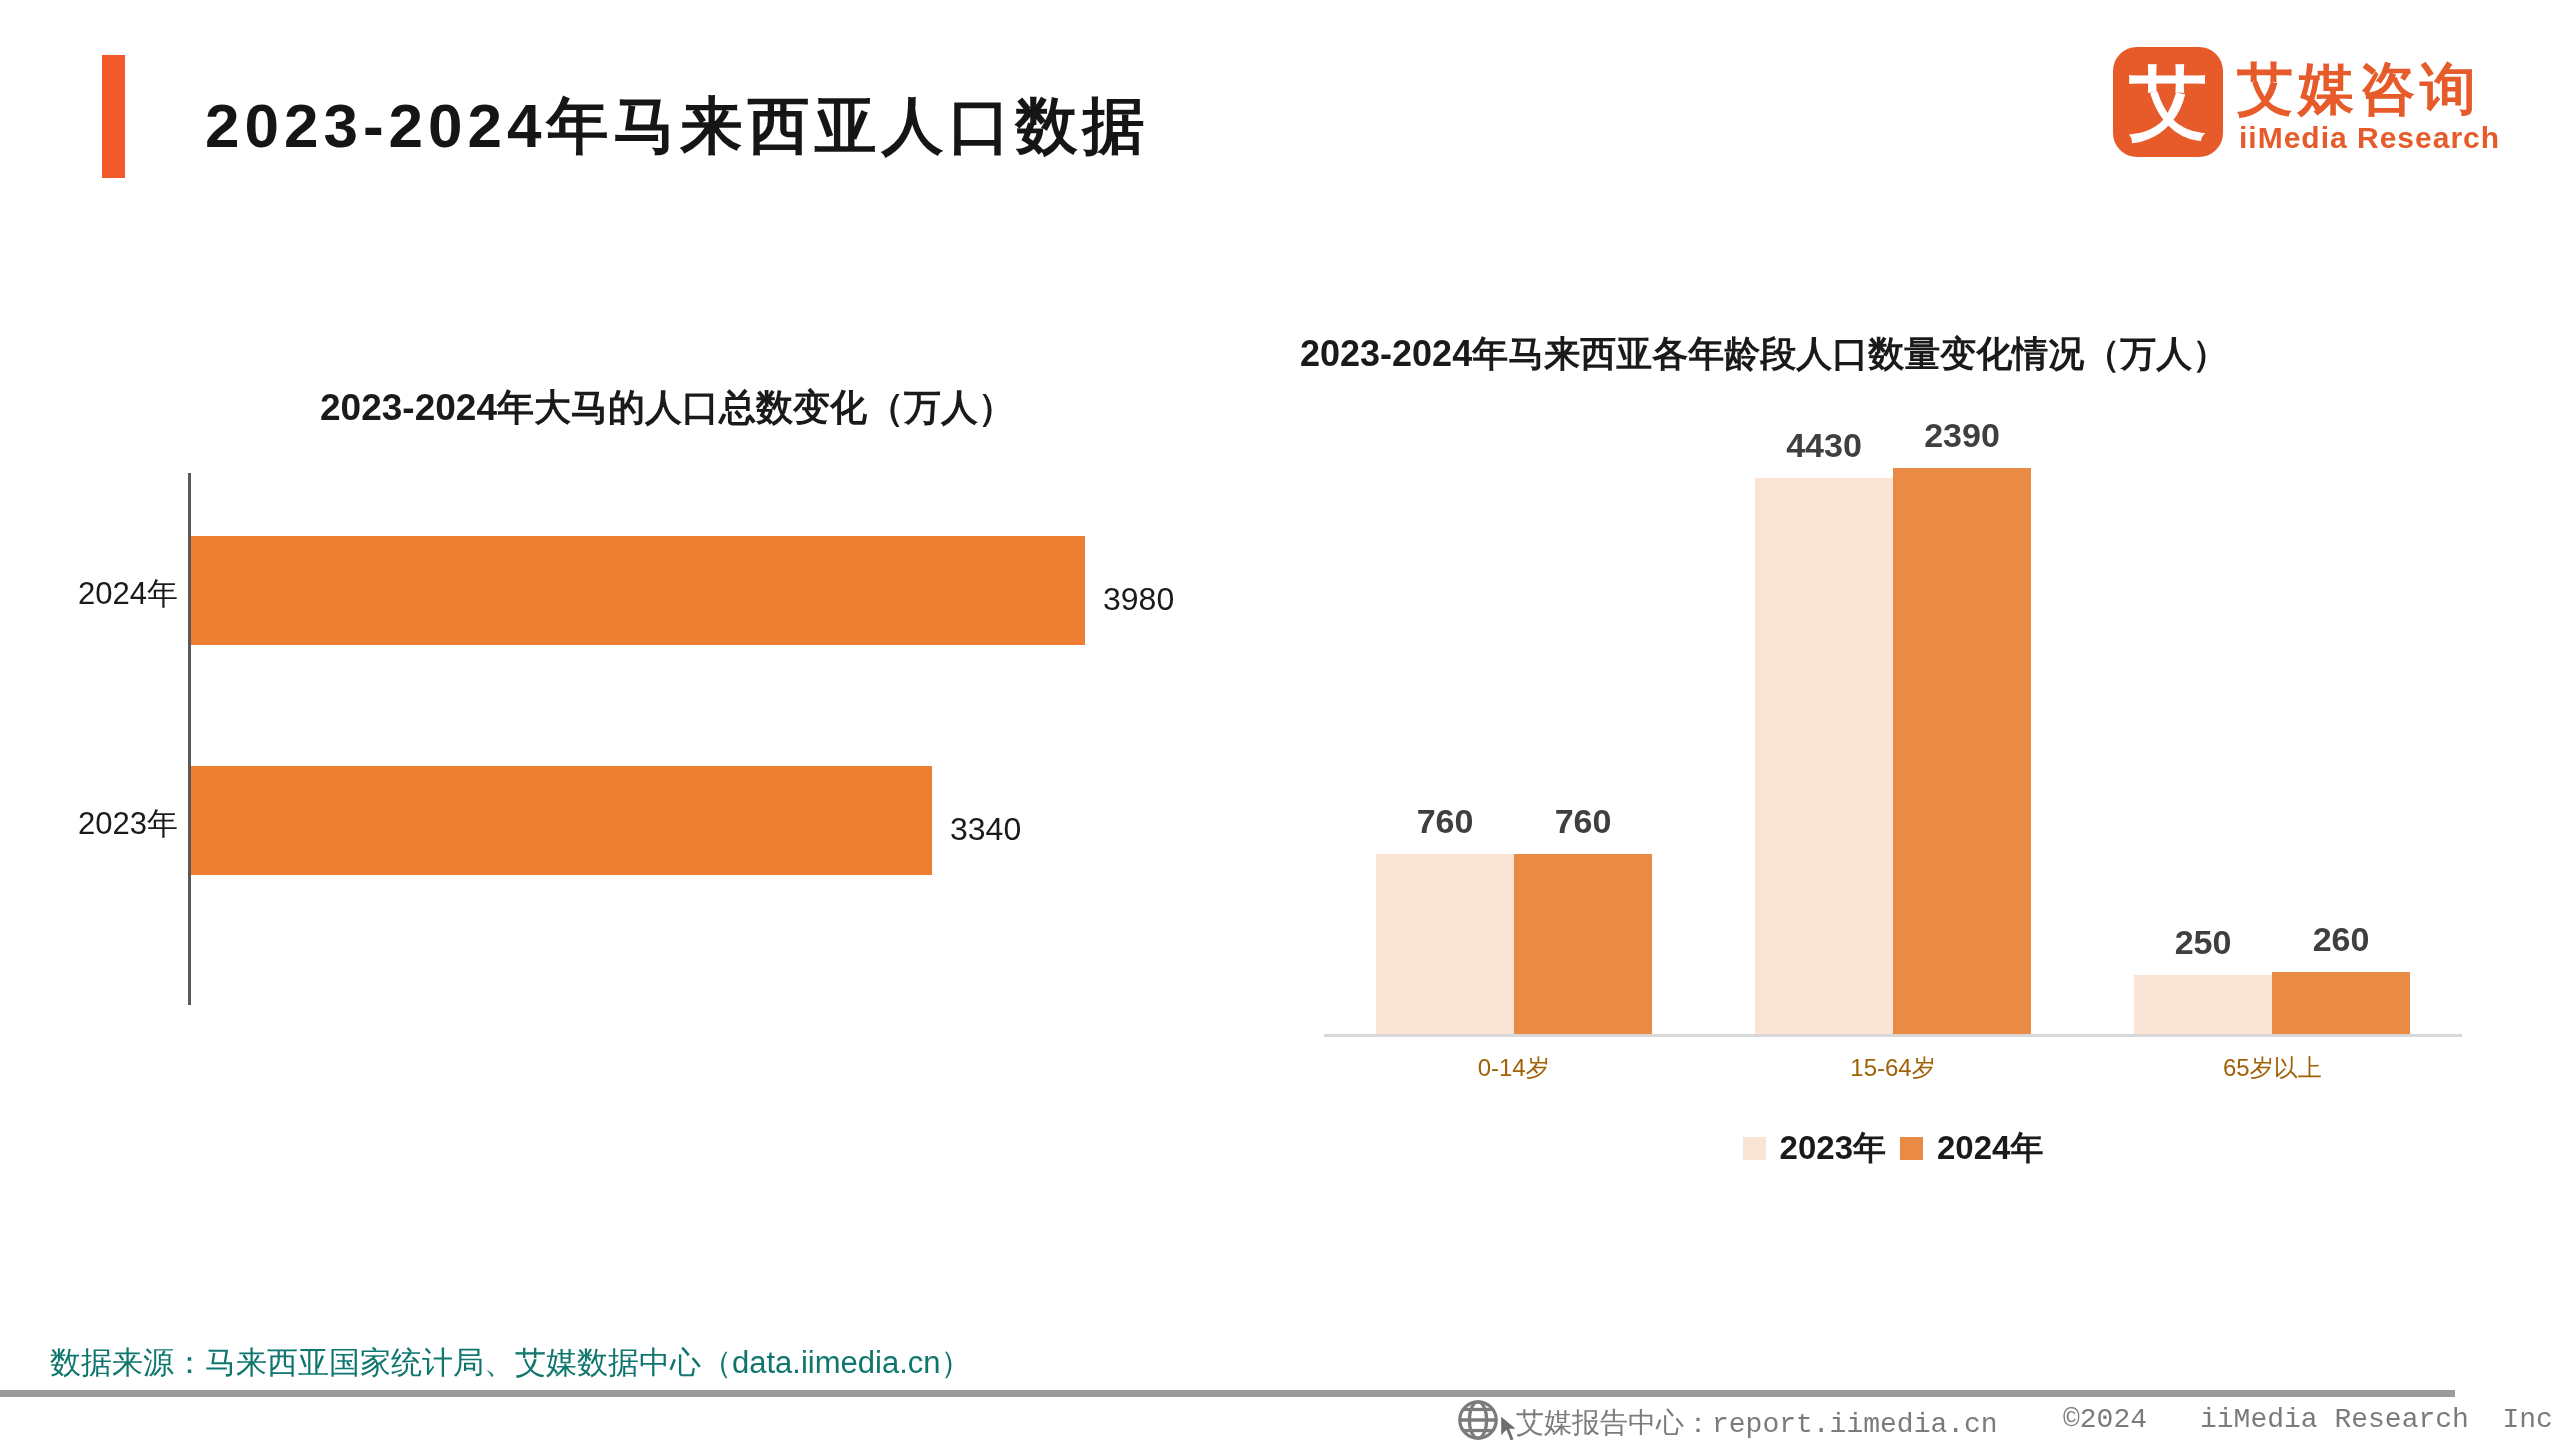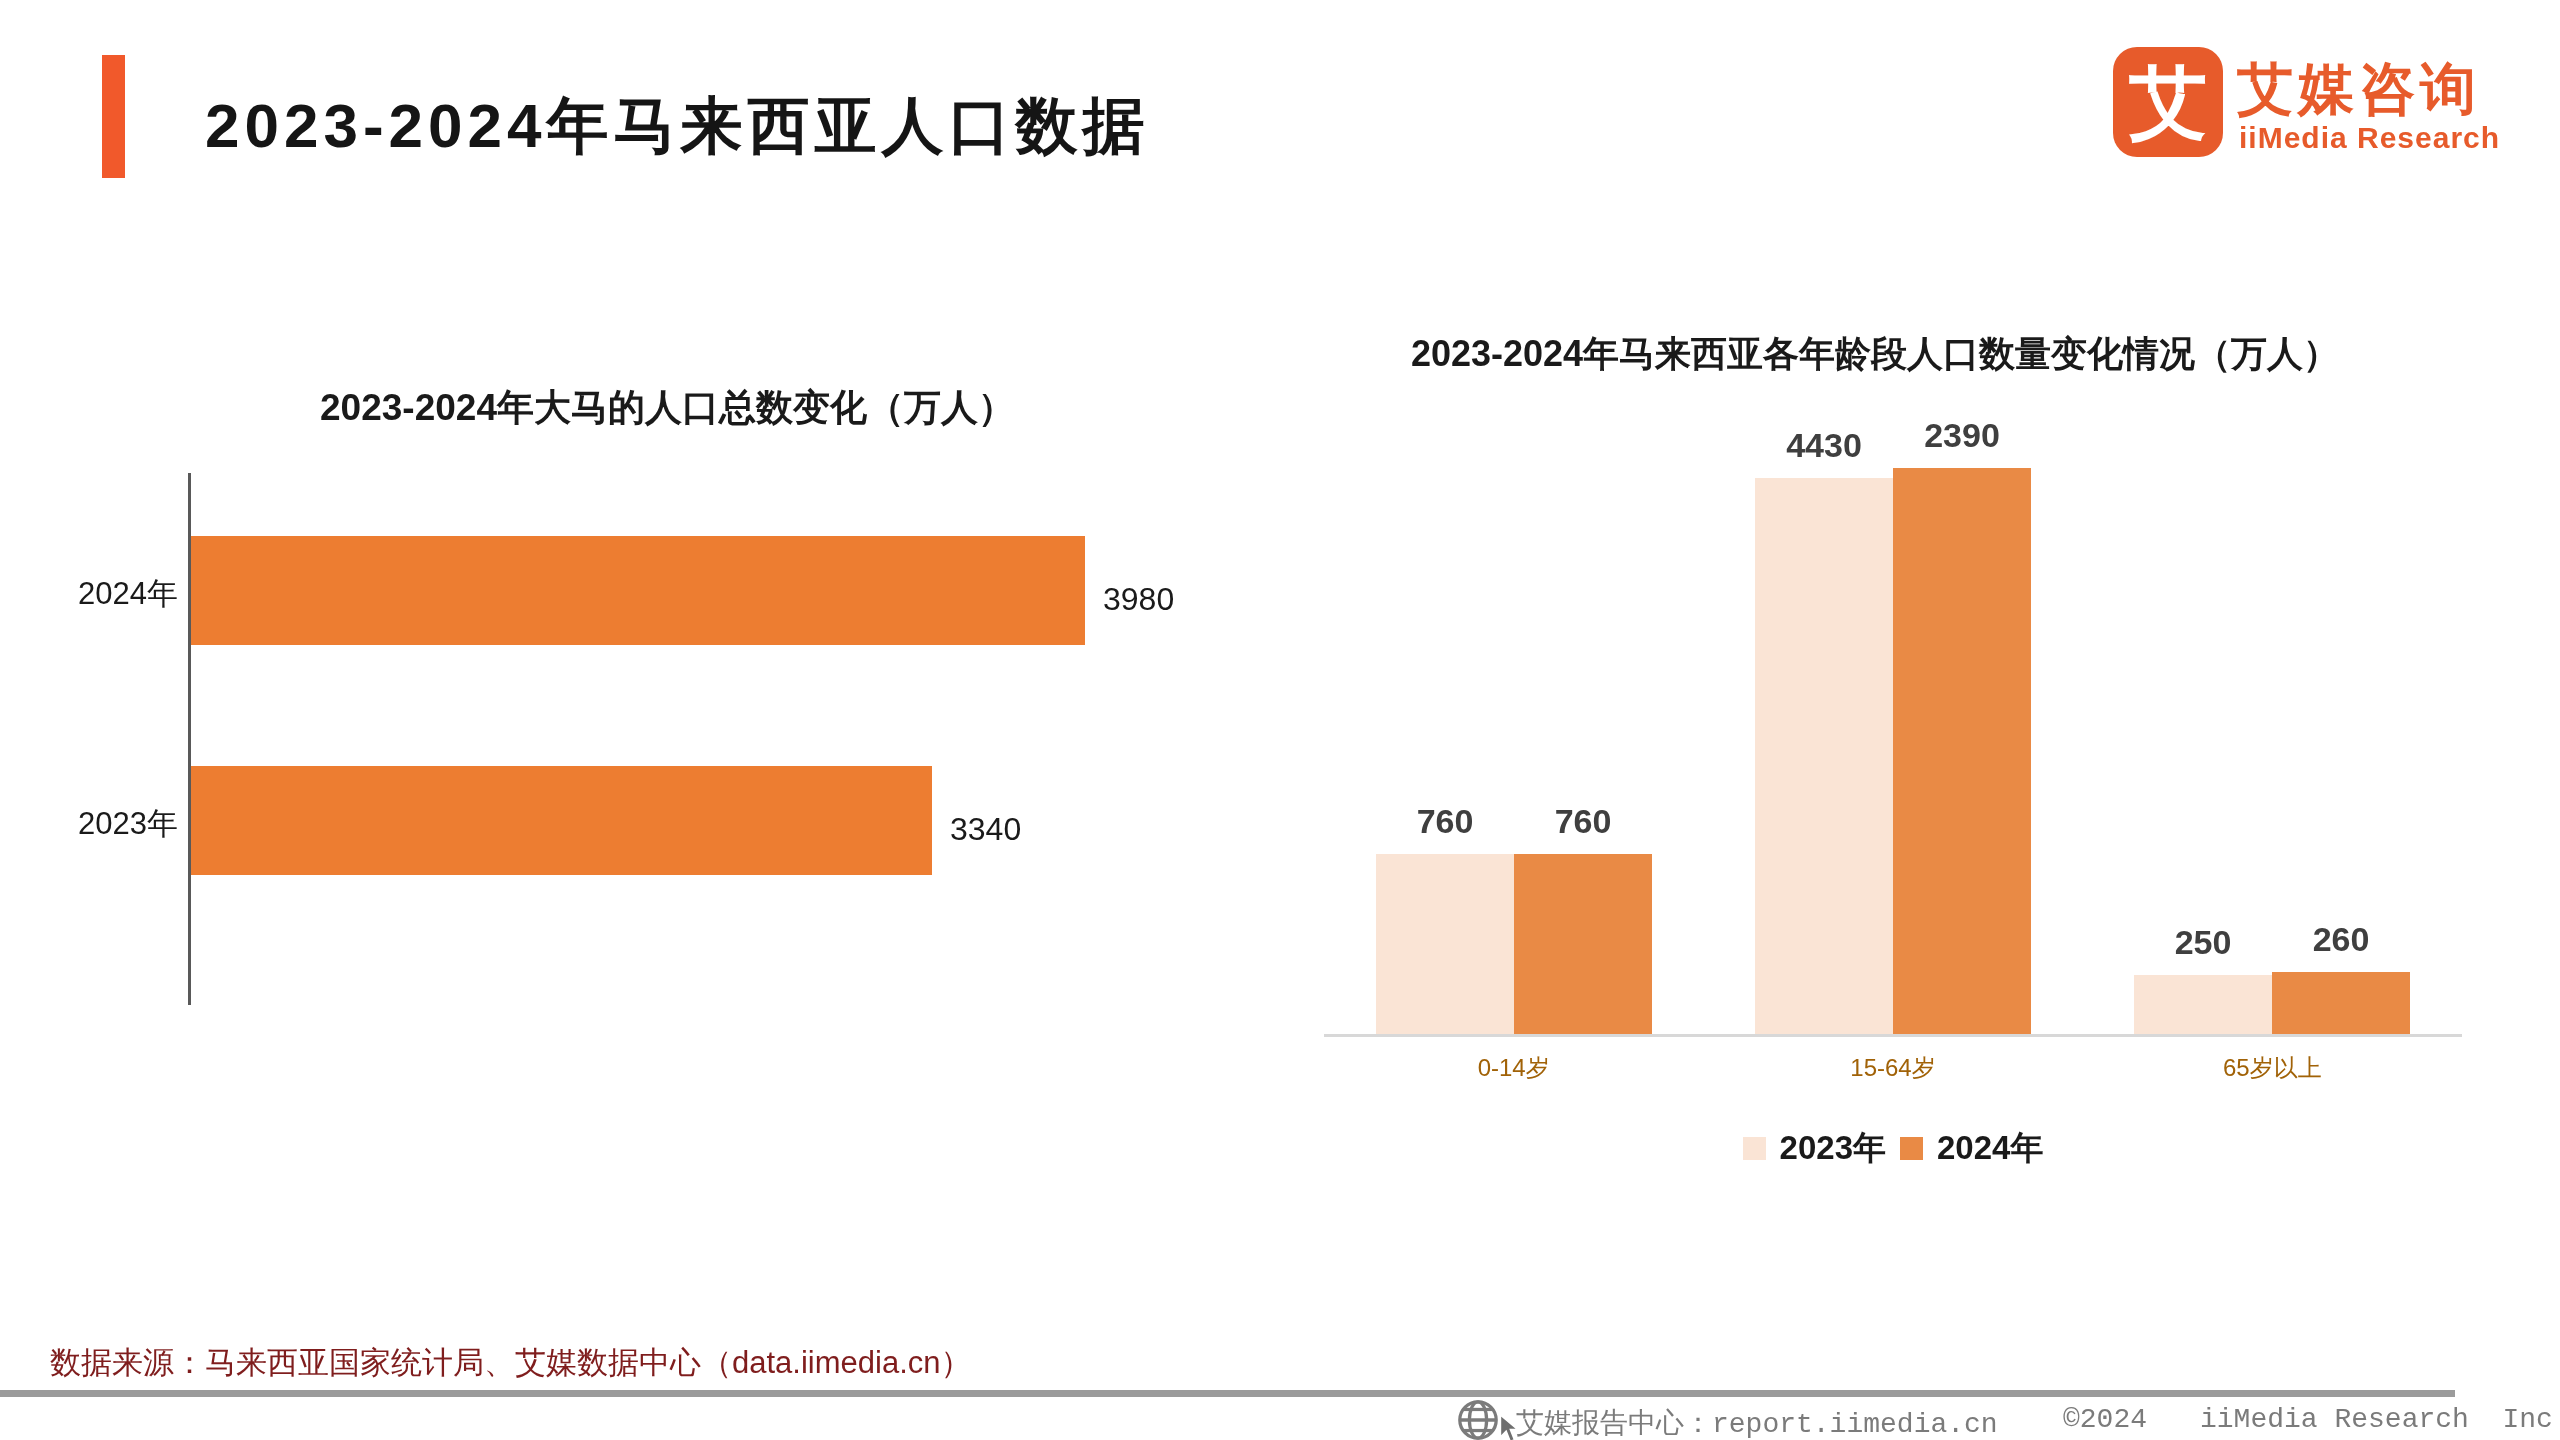--- a/index.html
+++ b/index.html
@@ -22,31 +22,31 @@
   #logo-en{left:2239px;top:121px;font-size:30px;font-weight:700;color:#E75B2B;letter-spacing:1px;}
 
   
   #left-chart-title{left:115px;top:383px;width:900px;text-align:right;font-size:37px;font-weight:700;}
   #left-axis{left:188px;top:473px;width:3px;height:532px;background:#595959;}
   .h-row-label{width:150px;text-align:right;font-size:31px;color:#1a1a1a;}
   .h-bar{position:absolute;}
   .h-value{position:absolute;font-size:32px;color:#1a1a1a;}
 
   
-  #right-chart-title{left:1300px;top:330px;width:1150px;text-align:center;font-size:36px;font-weight:700;}
+  #right-chart-title{left:1300px;top:330px;width:1150px;font-size:36px;font-weight:700;}
   #right-baseline{left:1324px;top:1034px;width:1138px;height:3px;background:#D8D8D8;}
   .v-bar{position:absolute;}
   .v-value{position:absolute;font-size:34px;font-weight:700;color:#3f3f3f;text-align:center;}
   .v-cat{position:absolute;top:1052px;font-size:24px;text-align:center;color:#a16207;}
   #right-legend{left:1324px;top:1126px;width:1138px;display:flex;justify-content:center;
     align-items:center;gap:14px;font-size:33px;font-weight:700;}
   .legend-swatch{width:23px;height:23px;display:inline-block;}
 
   
-  #source-line{left:50px;top:1342px;font-size:31px;color:#7f1d1d;}
+  #source-line{left:50px;top:1342px;font-size:31px;color:#0f766e;}
   #footer-divider{left:0;top:1390px;width:2455px;height:7px;background:#9B9B9B;}
   .footer-text{color:#7B7B7B;font-size:28px;top:1404px;
     font-family:"Liberation Mono","DejaVu Sans Mono",monospace;white-space:pre;}
   #footer-report{left:1516px;}
   #footer-copyright{left:2063px;}
   #footer-company{left:2200px;}
   #globe-icon{left:1455px;top:1397px;width:46px;height:46px;}
   #cursor-icon{left:1492px;top:1412px;width:34px;height:34px;}
 </style>
 </head>

